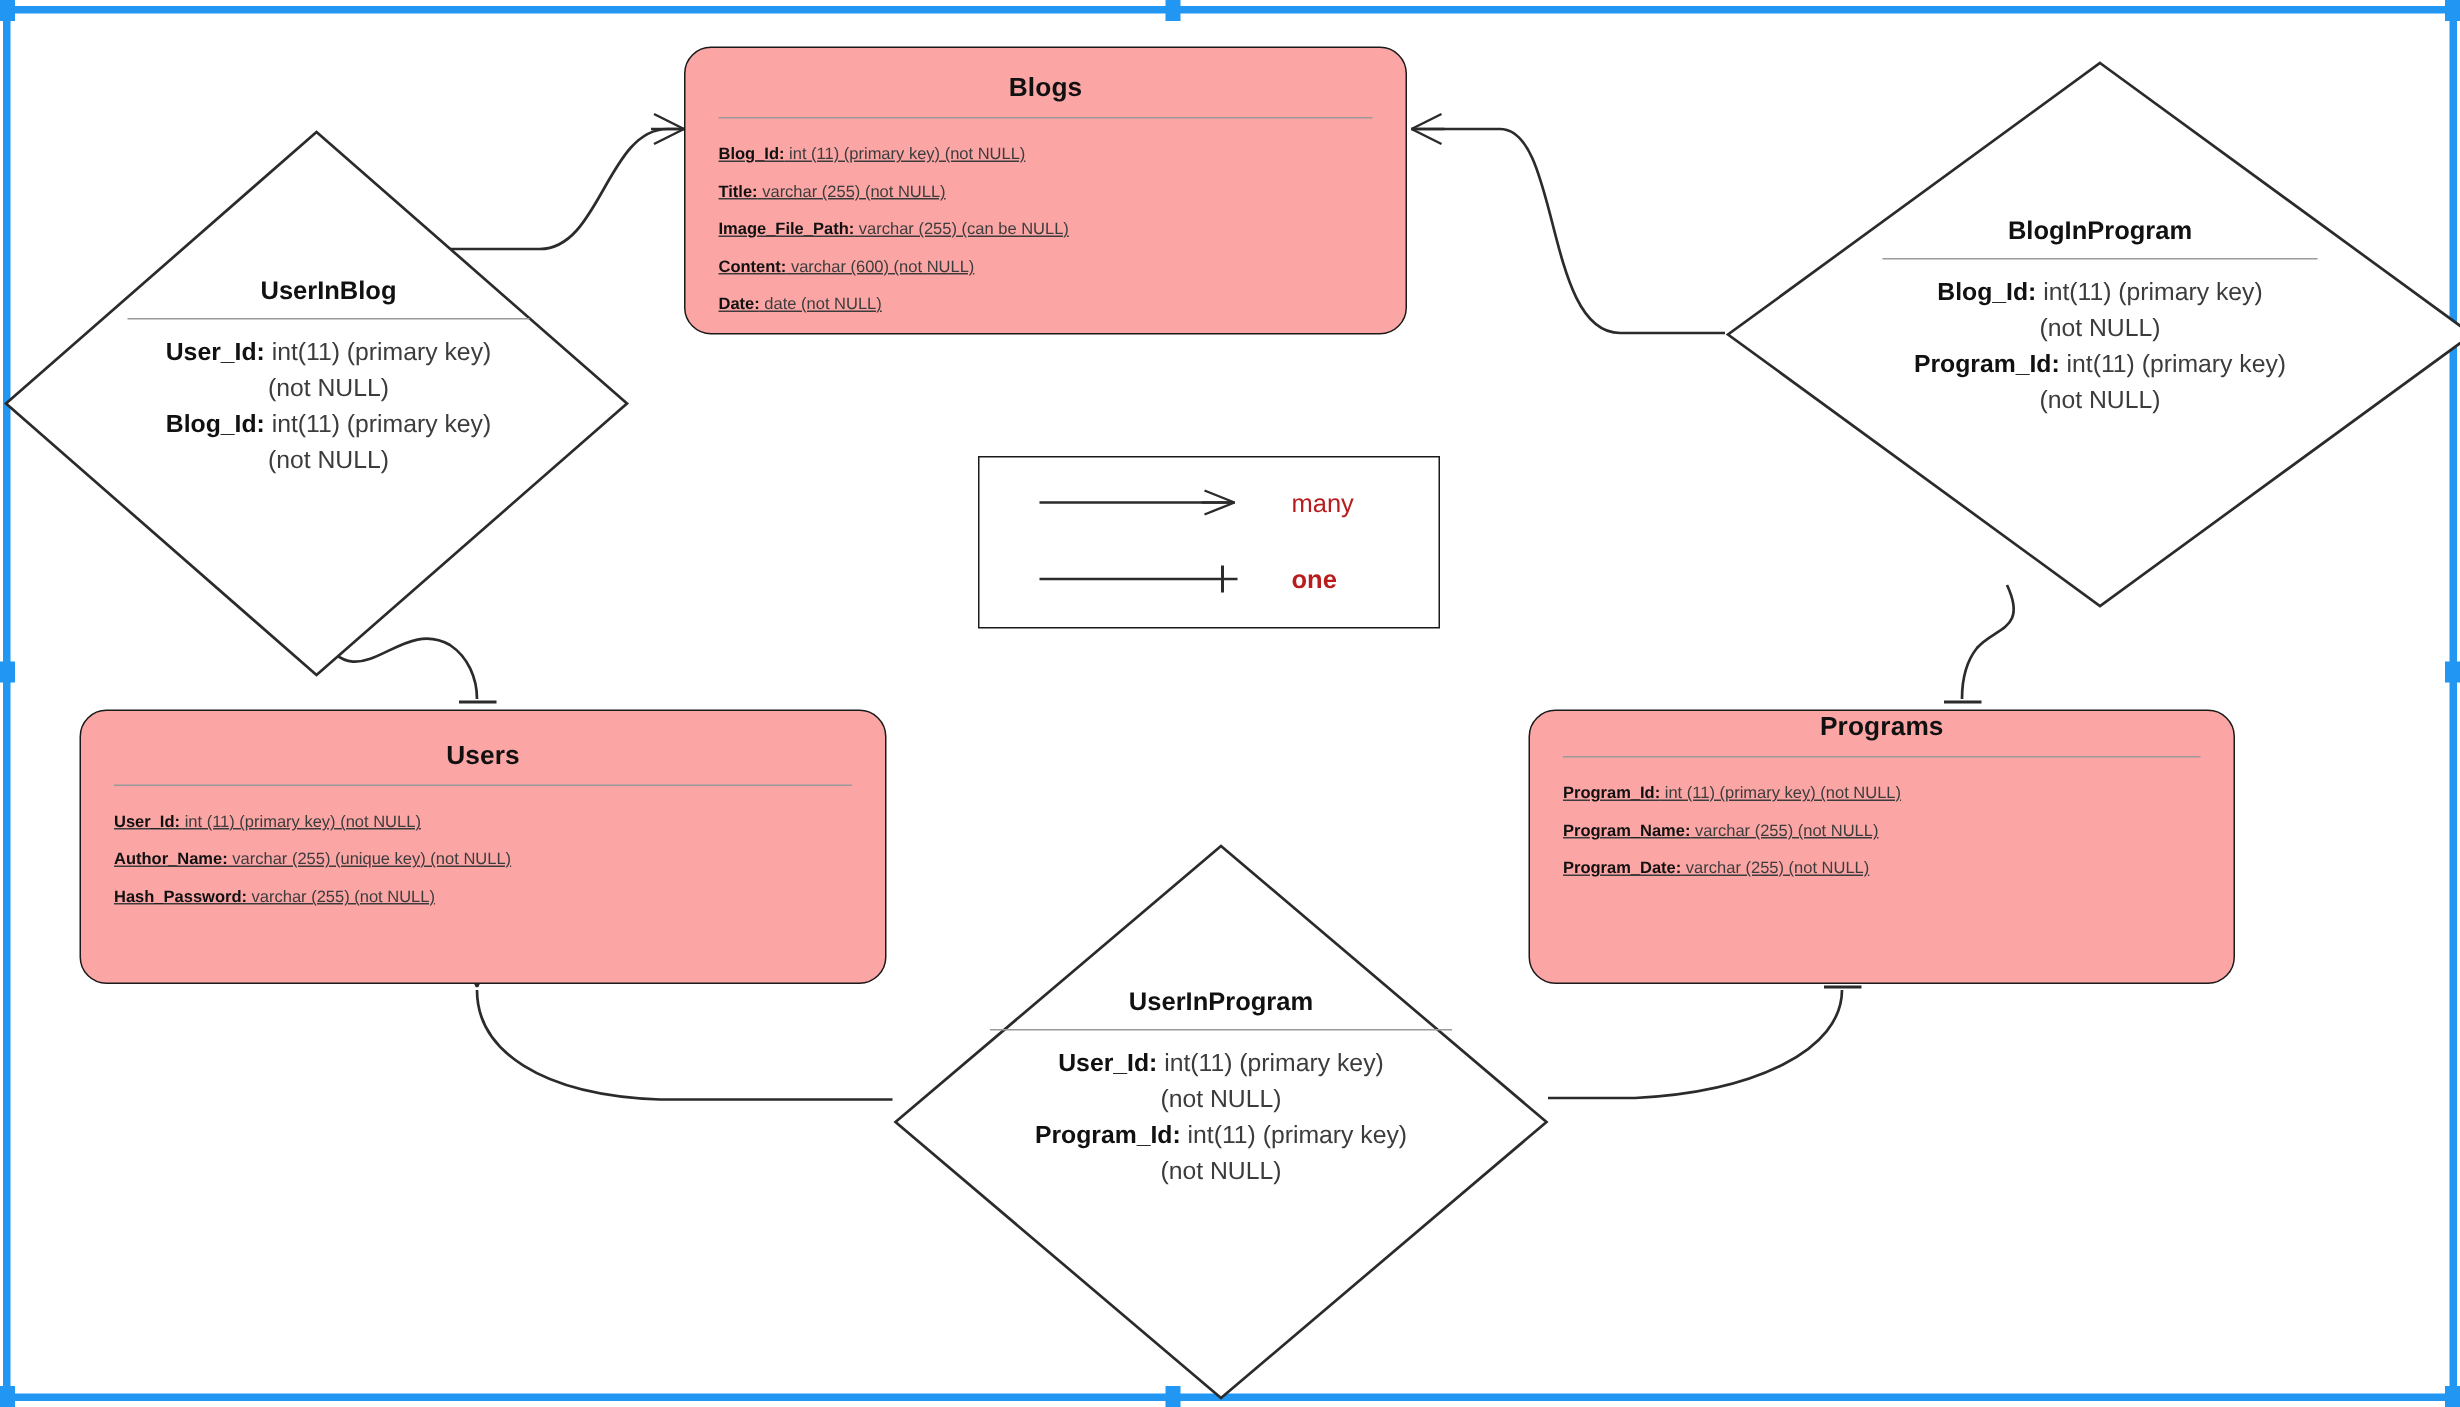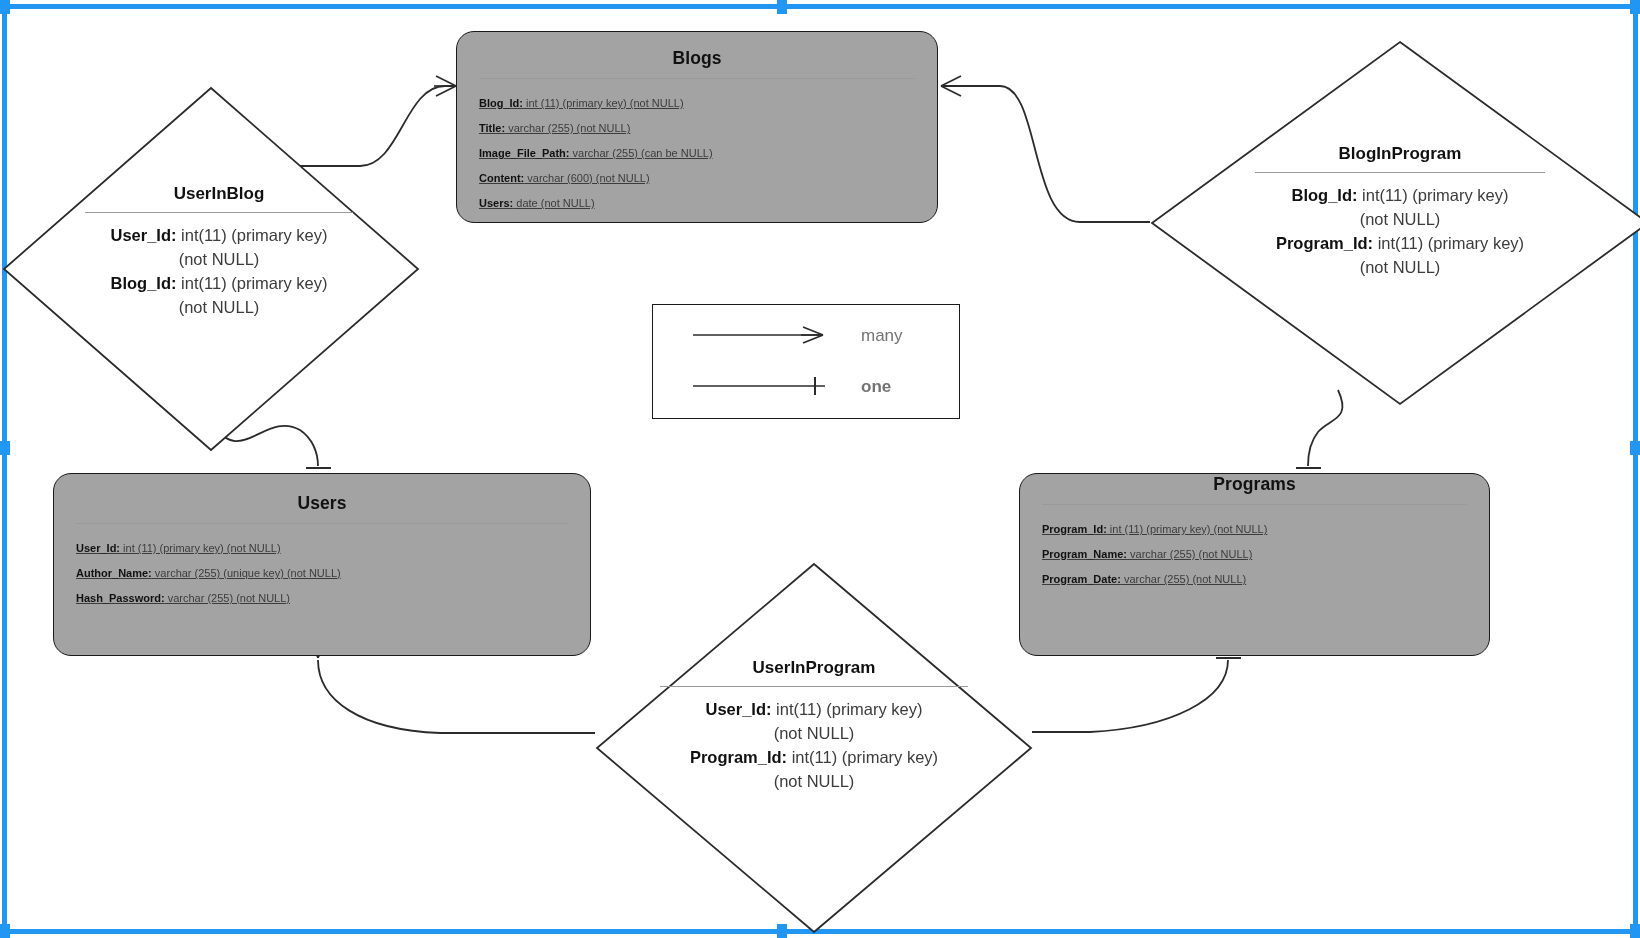--- a/index.html
+++ b/index.html
@@ -35,21 +35,21 @@
     width: 1640px;
     height: 938px;
     pointer-events: none;
   }
 
   
   .entity {
     position: absolute;
     border: 1.6px solid #1a1a1a;
     border-radius: 18px;
-    background: #a3a3a3;
+    background: #fca5a5;
     box-sizing: border-box;
   }
   .entity .ent-title {
     text-align: center;
     font-weight: bold;
     font-size: 17.5px;
     color: #111111;
     letter-spacing: 0.1px;
   }
   .ent-rule {
@@ -122,21 +122,21 @@
     position: absolute;
     left: 0;
     width: 100%;
     height: 26px;
   }
   .legend-label {
     position: absolute;
     left: 208px;
     top: 2px;
     font-size: 17px;
-    color: #737373;
+    color: #b91c1c;
   }
 </style>
 </head>
 <body>
 
 <div id="canvas">
 
   <div class="sel-line" style="left:4px; top:4px; width:1632px; height:5px;"></div>
   <div class="sel-line" style="left:4px; top:929px; width:1632px; height:5px;"></div>
   <div class="sel-line" style="left:2px; top:4px; width:5px; height:930px;"></div>
@@ -203,21 +203,21 @@
       <div class="attr">
         <b>Title:</b><span> varchar (255) (not NULL)</span>
       </div>
       <div class="attr">
         <b>Image_File_Path:</b><span>  varchar (255) (can be NULL)</span>
       </div>
       <div class="attr">
         <b>Content:</b><span> varchar (600) (not NULL)</span>
       </div>
       <div class="attr">
-        <b>Users:</b><span> date (not NULL)</span>
+        <b>Date:</b><span> date (not NULL)</span>
       </div>
     </div>
   </div>
 
   <div class="entity" style="left:53px; top:473px; width:538px; height:183px;">
     <div class="ent-title" style="margin-top:19px;">Users</div>
     <div class="ent-rule"></div>
     <div class="attr-list">
       <div class="attr">
         <b>User_Id:</b><span> int (11) (primary key) (not NULL)</span>

